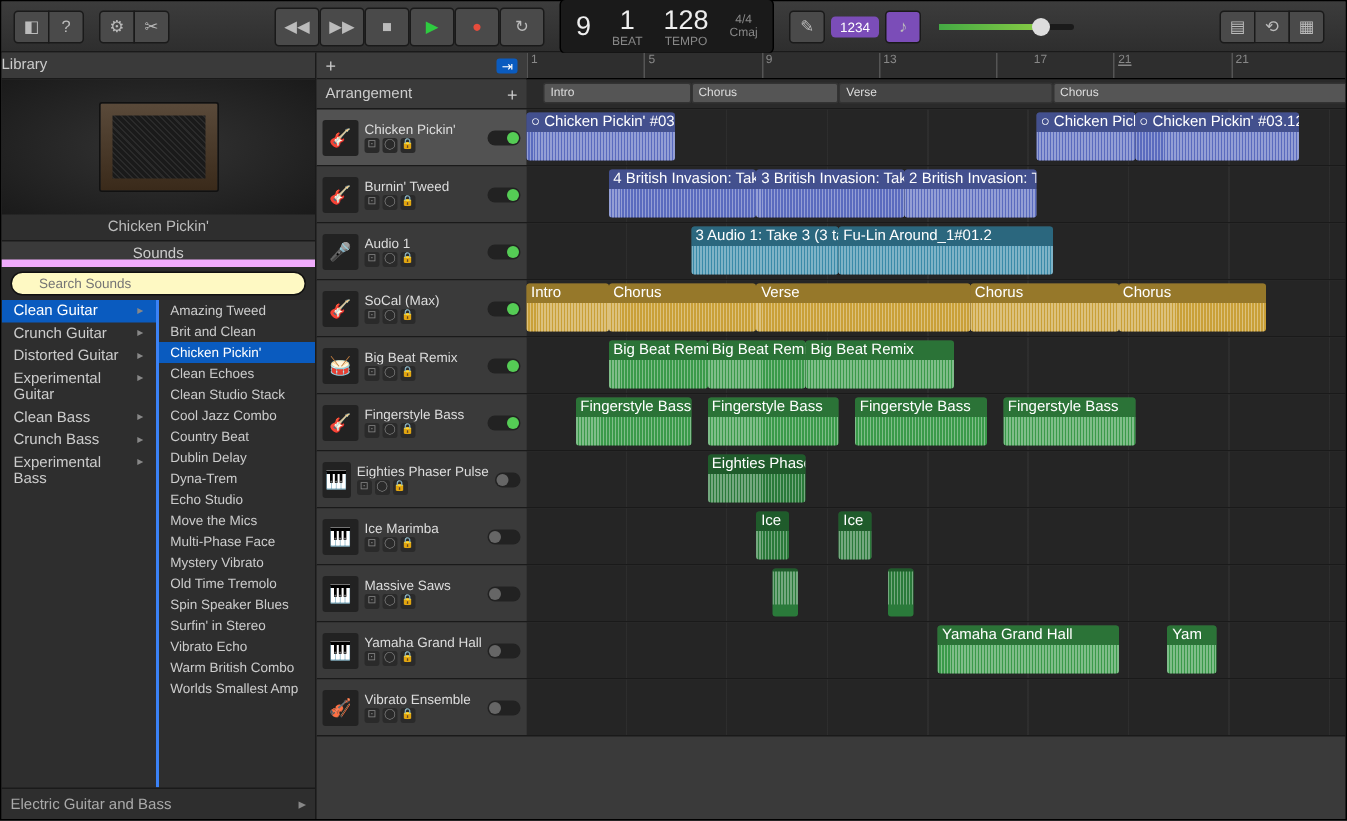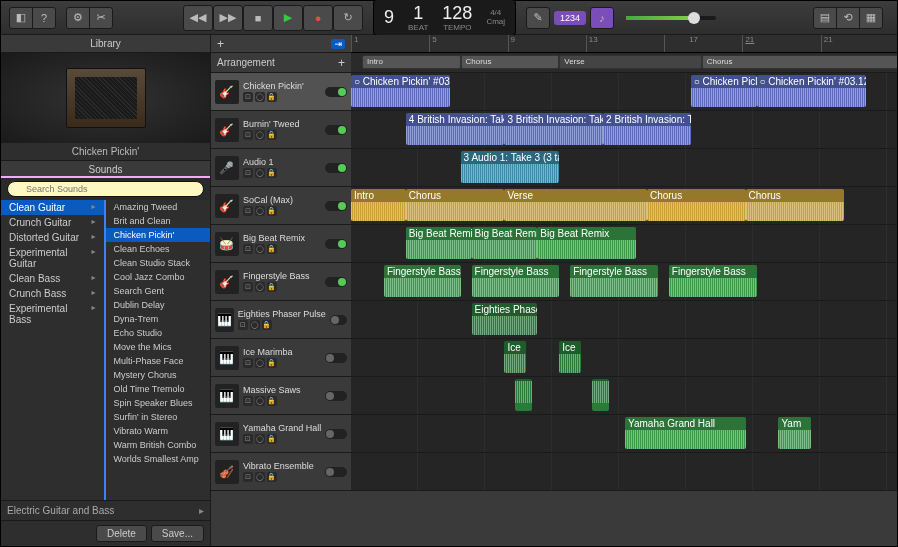--- a/index.html
+++ b/index.html
@@ -23,26 +23,26 @@
 .lcd{background:#1a1a1a;border:1px solid #000;border-radius:4px;padding:3px 10px;display:flex;align-items:center;gap:14px;margin:0 6px;color:#ccc}
 .lcd-big{font-size:18px;font-weight:300;color:#eee}
 .lcd-sm{font-size:8px;color:#888;text-align:center;line-height:1.1}
 .lcd-col{display:flex;flex-direction:column;align-items:center}
 .purple{background:#7b4db8;color:#fff;border-radius:3px;padding:2px 6px;font-size:9px}
 .vol{width:90px;height:4px;background:#1a1a1a;border-radius:2px;position:relative;margin:0 8px}
 .vol-fill{position:absolute;left:0;top:0;height:100%;width:75%;background:linear-gradient(90deg,#4a4,#8c4)}
 .vol-thumb{position:absolute;left:75%;top:-4px;width:12px;height:12px;background:#ddd;border-radius:50%;margin-left:-6px}
 .body{flex:1;display:flex;overflow:hidden}
 .library{width:210px;background:#2e2e2e;display:flex;flex-direction:column;border-right:1px solid #1a1a1a}
-.lib-head{height:18px;background:#3a3a3a;text-align:center;color:#ccc;font-size:10px;line-height:18px;border-bottom:1px solid #1a1a1a}
+.lib-head{height:18px;background:#3a3a3a;color:#ccc;font-size:10px;line-height:18px;border-bottom:1px solid #1a1a1a}
 .lib-img{height:90px;background:radial-gradient(ellipse at center,#333,#1a1a1a);display:flex;align-items:center;justify-content:center}
 .amp{width:80px;height:60px;background:linear-gradient(#5a4a3a,#3a2a1a);border:1px solid #111;border-radius:2px;position:relative}
 .amp::before{content:"";position:absolute;top:8px;left:8px;right:8px;bottom:8px;background:repeating-linear-gradient(45deg,#2a2a2a 0 1px,#1a1a1a 1px 3px)}
 .lib-label{text-align:center;color:#bbb;font-size:10px;padding:3px}
-.lib-sounds{height:18px;background:#3a3a3a;text-align:center;color:#ccc;line-height:18px;border-top:1px solid #1a1a1a;border-bottom:2px solid #f0abfc}
+.lib-sounds{height:18px;background:#3a3a3a;text-align:center;color:#ccc;line-height:18px;border-top:1px solid #1a1a1a;border-bottom:5px solid #f0abfc}
 .lib-search{padding:3px 6px;background:#2a2a2a}
 .lib-search input{width:100%;background:#fef9c3;border:1px solid #111;border-radius:8px;padding:2px 6px 2px 18px;color:#888;font-size:9px}
 .lib-cols{flex:1;display:flex;overflow:hidden}
 .lib-col{width:50%;overflow:auto}
 .lib-col:first-child{border-right:2px solid #3b82f6}
 .lib-item{padding:2px 8px;color:#ccc;font-size:9px;cursor:pointer;display:flex;justify-content:space-between}
 .lib-item.sel{background:#0a5bbf;color:#fff}
 .lib-item .arr{color:#888;font-size:8px}
 .lib-foot{padding:4px 6px;border-top:1px solid #1a1a1a;color:#aaa;display:flex;justify-content:space-between;align-items:center}
 .lib-btns{display:flex;gap:4px}
@@ -177,45 +177,38 @@
               <span class="arr">▸</span>
             </div>
           </div>
         <div class="lib-col" id="preset-list">
             <div class="lib-item">Amazing Tweed</div>
             <div class="lib-item">Brit and Clean</div>
             <div class="lib-item sel">Chicken Pickin'</div>
             <div class="lib-item">Clean Echoes</div>
             <div class="lib-item">Clean Studio Stack</div>
             <div class="lib-item">Cool Jazz Combo</div>
-            <div class="lib-item">Search Gent</div>
+            <div class="lib-item">Country Beat</div>
             <div class="lib-item">Dublin Delay</div>
             <div class="lib-item">Dyna-Trem</div>
             <div class="lib-item">Echo Studio</div>
             <div class="lib-item">Move the Mics</div>
             <div class="lib-item">Multi-Phase Face</div>
-            <div class="lib-item">Mystery Chorus</div>
+            <div class="lib-item">Mystery Vibrato</div>
             <div class="lib-item">Old Time Tremolo</div>
             <div class="lib-item">Spin Speaker Blues</div>
             <div class="lib-item">Surfin' in Stereo</div>
-            <div class="lib-item">Vibrato Warm</div>
+            <div class="lib-item">Vibrato Echo</div>
             <div class="lib-item">Warm British Combo</div>
             <div class="lib-item">Worlds Smallest Amp</div>
           </div>
       </div>
       <div class="lib-foot">
         <span>Electric Guitar and Bass</span>
         <span style="color:#888">▸</span>
-      </div>
-      <div class="lib-foot">
-        <span></span>
-        <div class="lib-btns">
-          <div class="lib-btn">Delete</div>
-          <div class="lib-btn">Save...</div>
-        </div>
       </div>
     </div>
 
     <div class="tracks">
       <div class="thead-row">
         <div class="th-left">
           <span class="plus-icon">+</span>
           <span style="flex:1"></span>
           <span class="filter-icon">⇥</span>
         </div>
@@ -313,20 +306,24 @@
                   </div>
                 </div>
     <div class="tk-toggle on"></div>
               </div>
               <div class="tk-lane">
                 <div class="gridlines"></div>
                 <div class="region r-teal" style="left: 109.6px; width: 98.64px;">
                   <div class="rlabel">3  Audio 1: Take 3 (3 takes)</div>
                   <div class="wave"></div>
                 </div>
+                <div class="region r-teal" style="left: 208.24px; width: 142.48px;">
+                  <div class="rlabel">Fu-Lin Around_1#01.2</div>
+                  <div class="wave"></div>
+                </div>
               </div>
             </div>
             <div class="track">
               <div class="tk-head">
                 <div class="tk-icon">🎸</div>
     <div class="tk-info">
                   <div class="tk-name">SoCal (Max)</div>
     <div class="tk-ctrls">
                     <span>⊡</span>
                     <span>◯</span>

